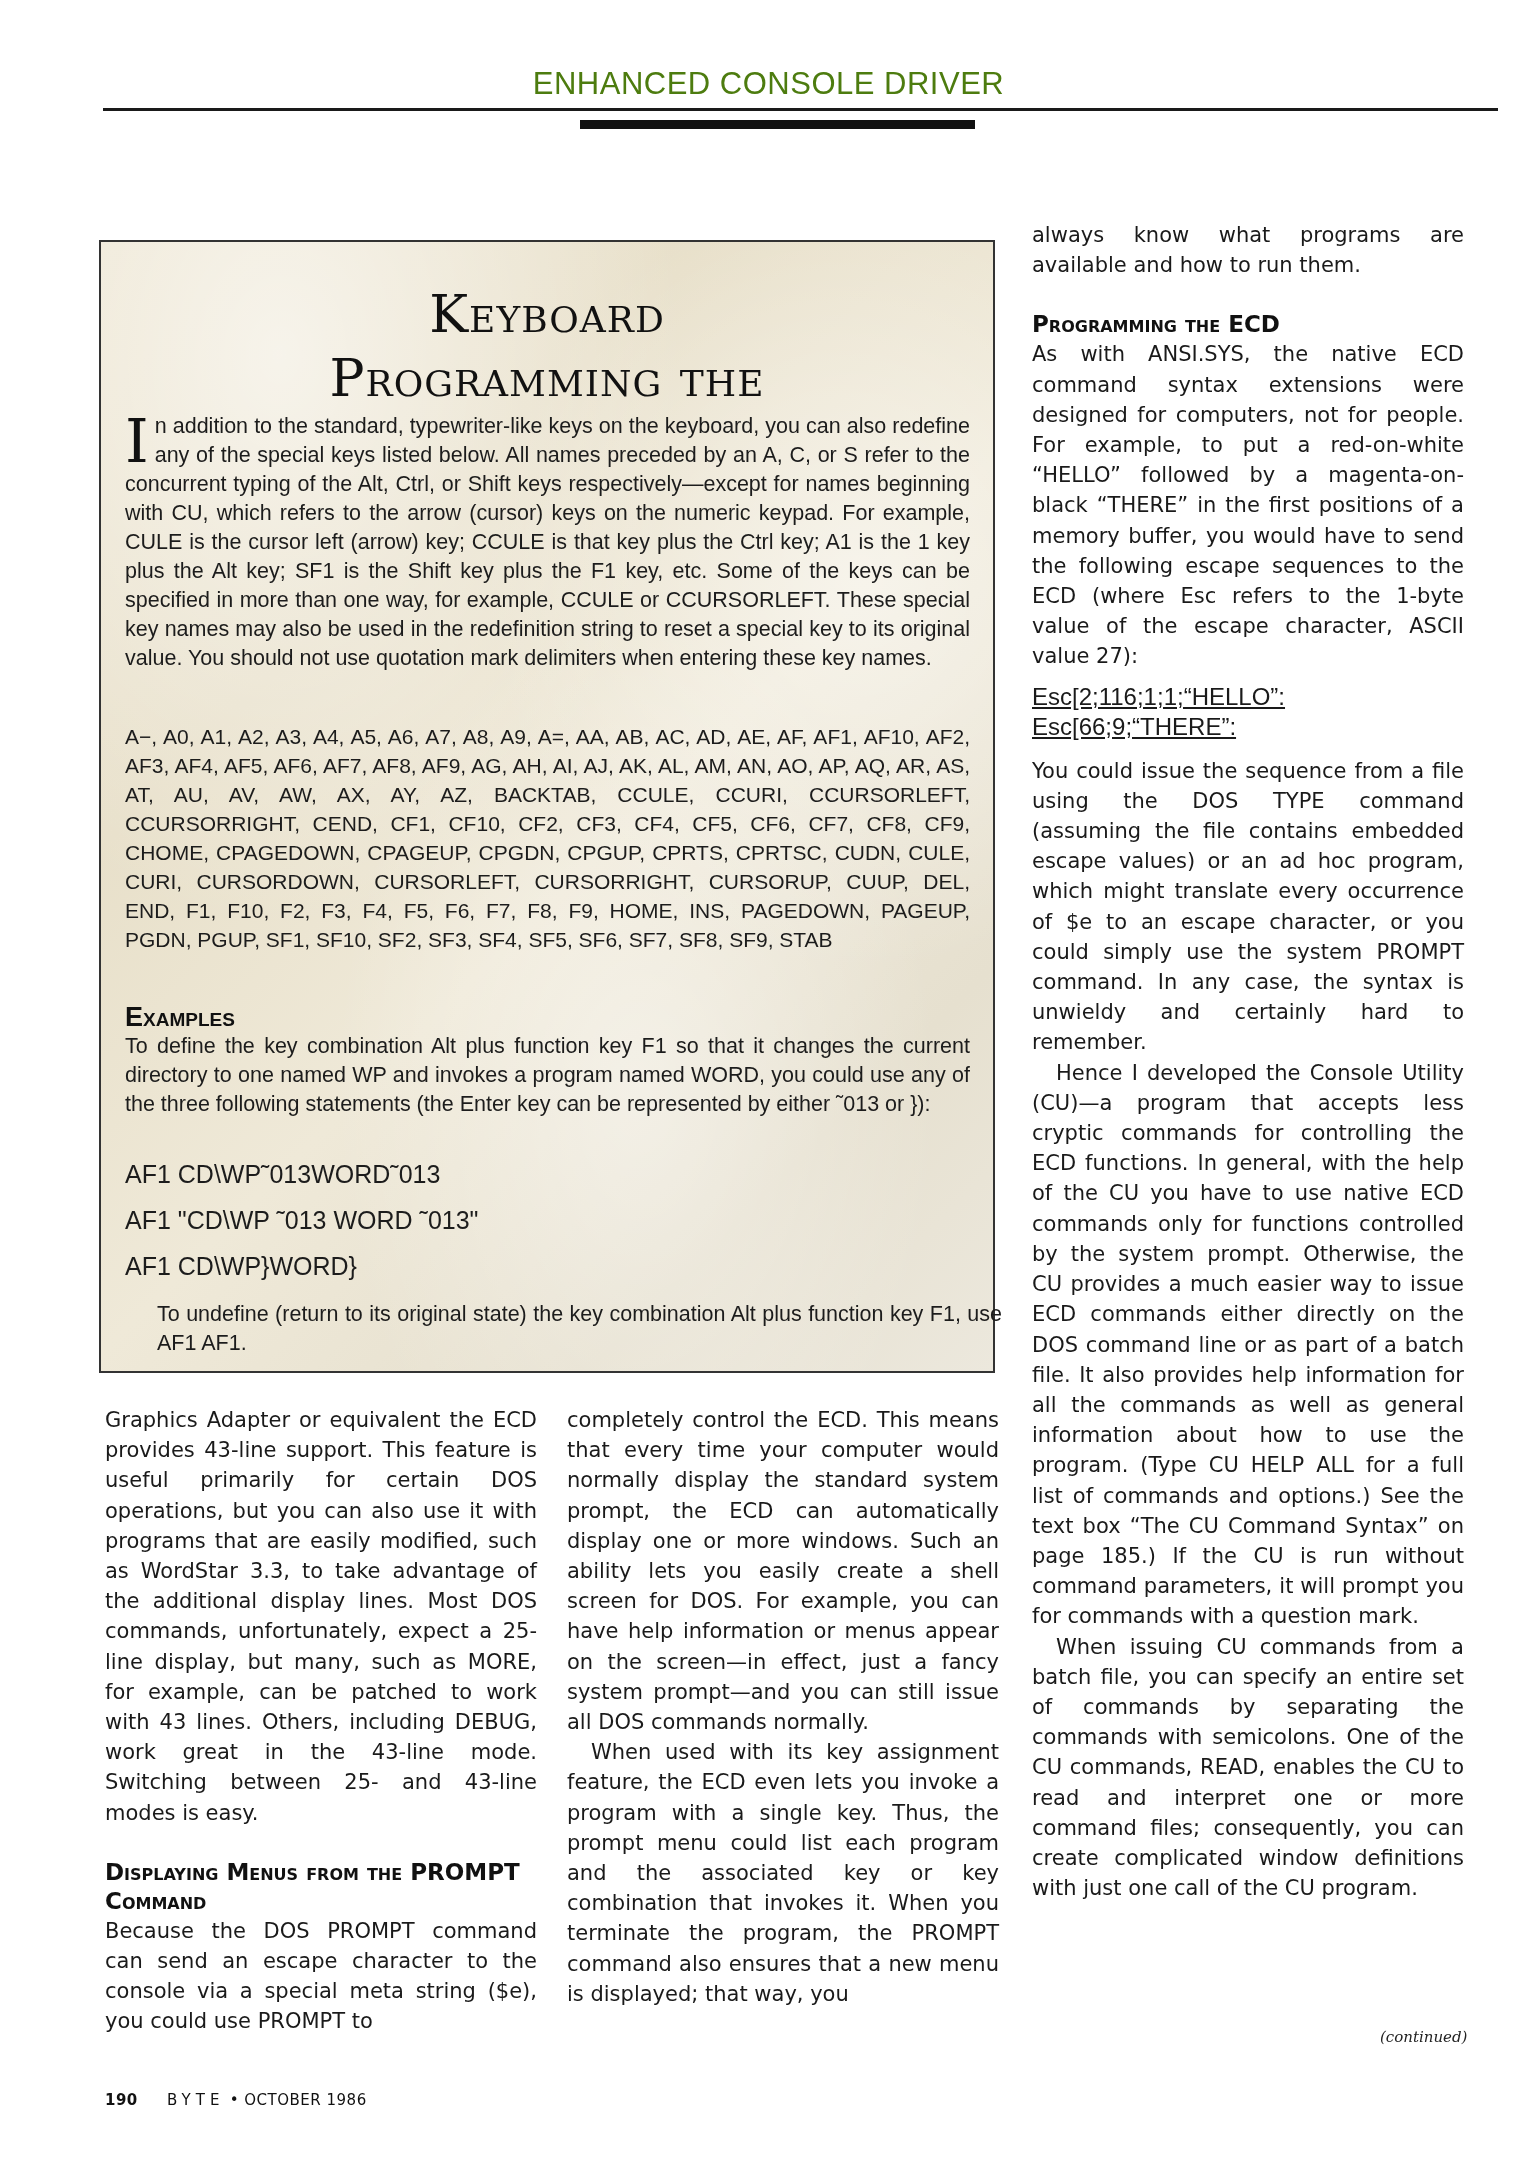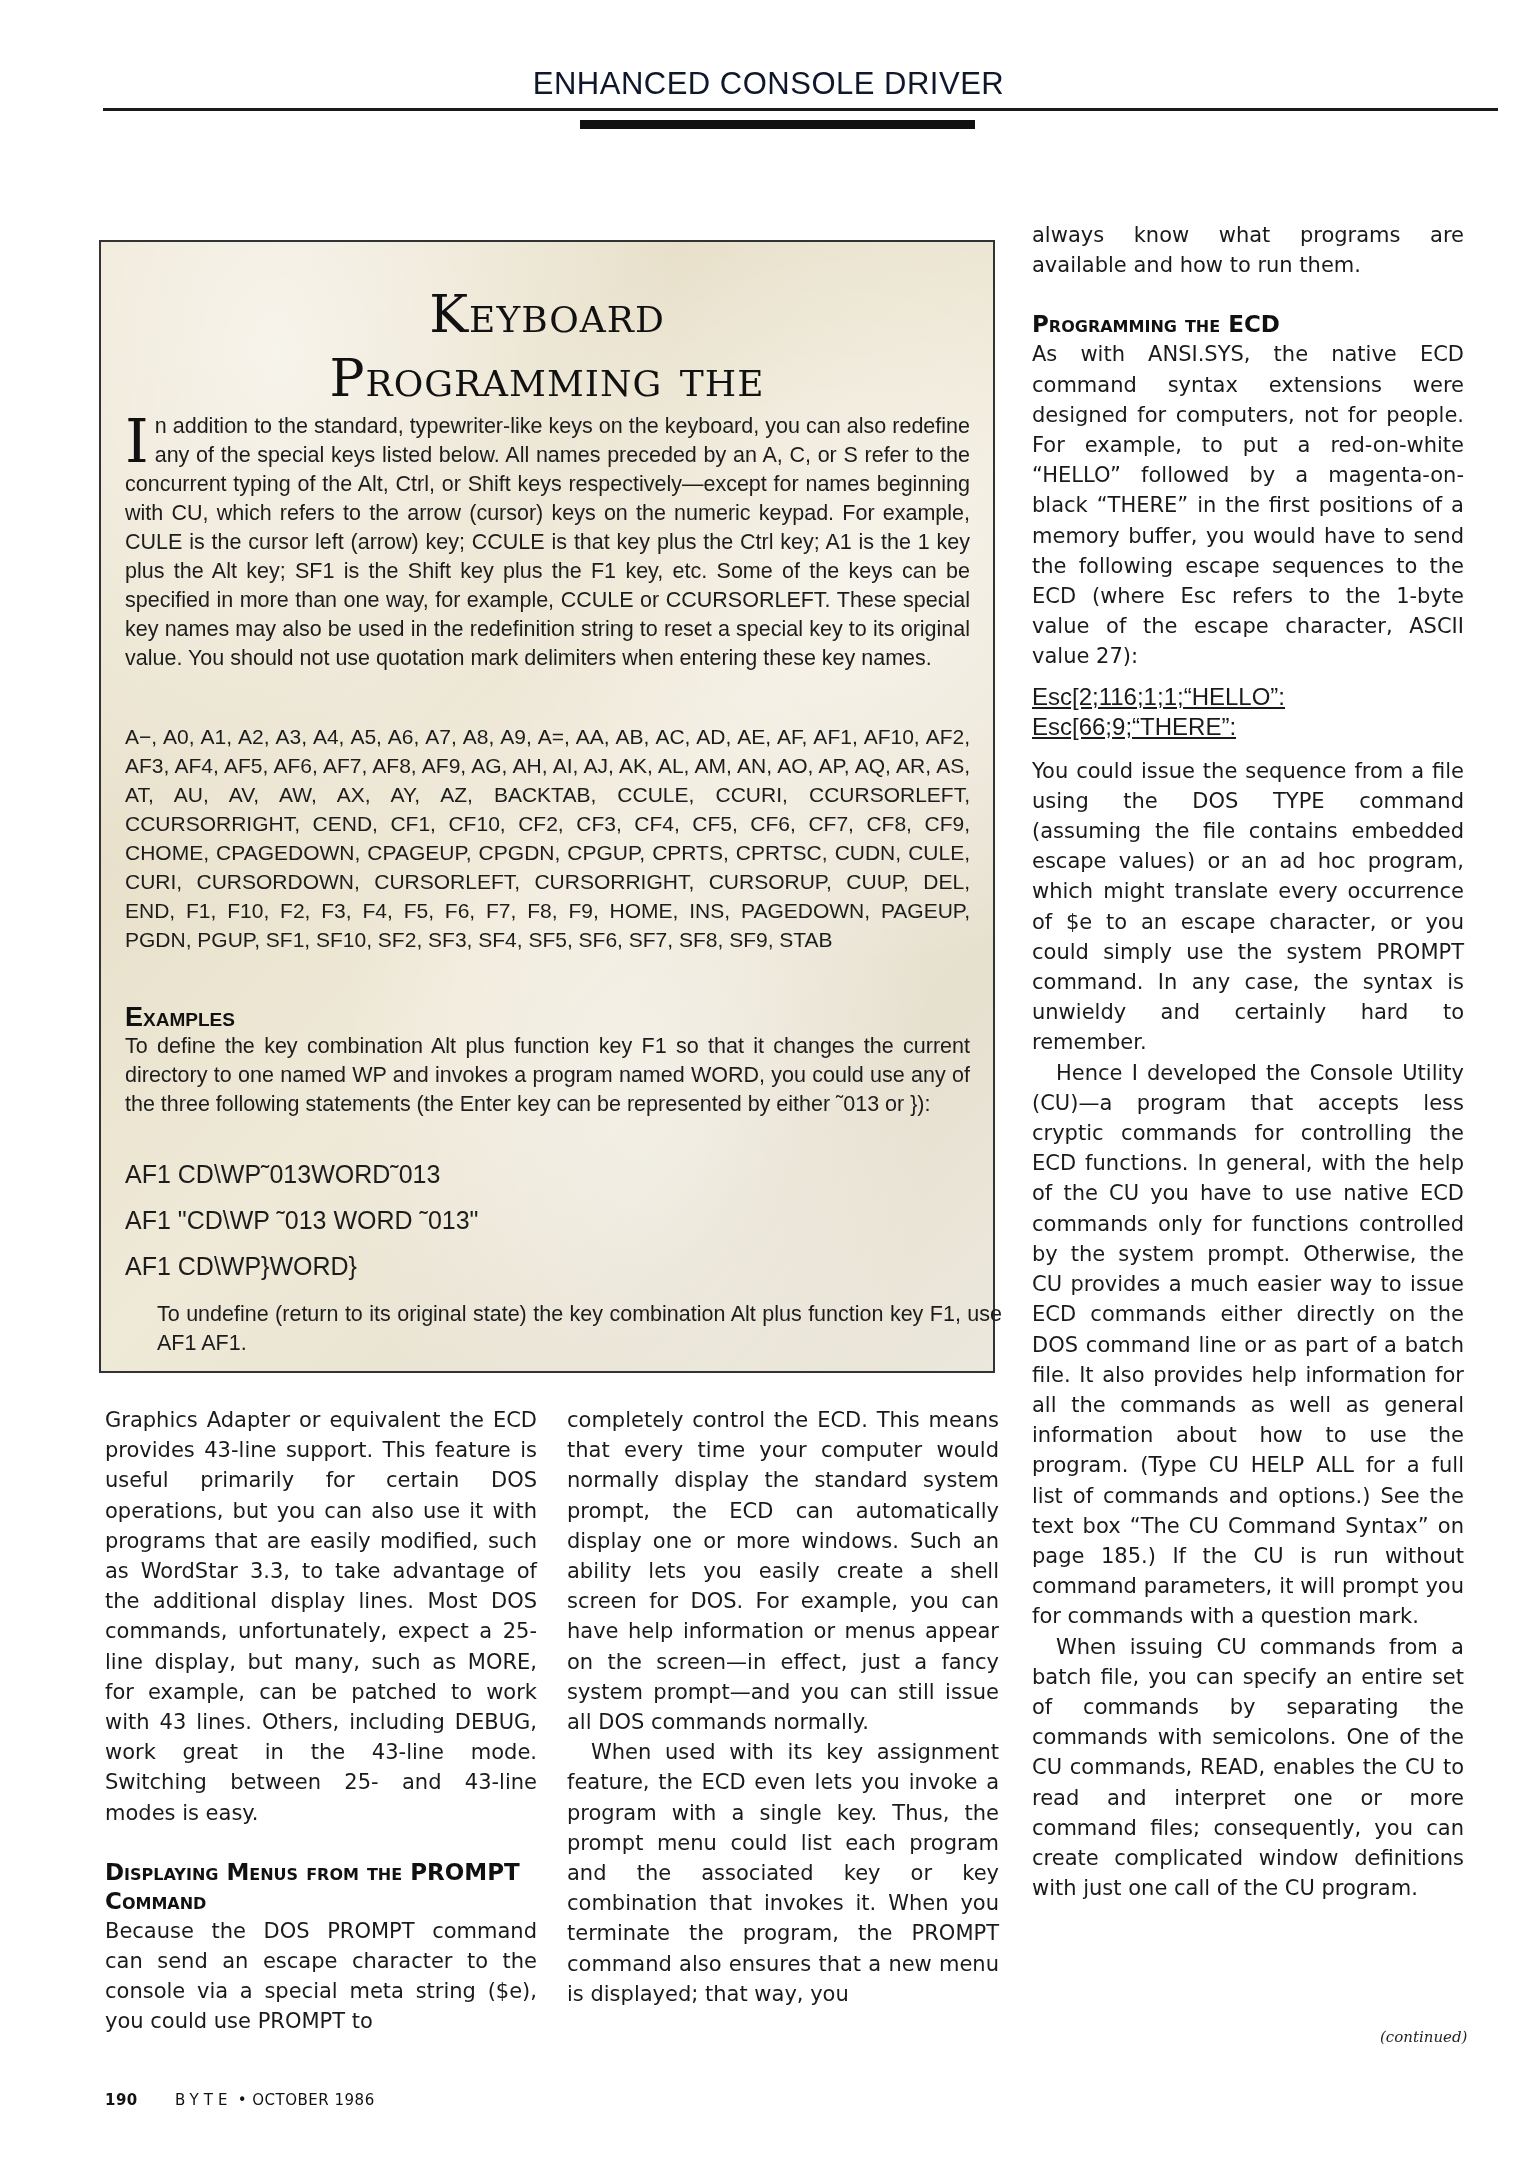--- a/index.html
+++ b/index.html
@@ -4,21 +4,21 @@
 <style>
   html, body { margin: 0; padding: 0; }
   body {
     width: 1537px; height: 2160px; position: relative; overflow: hidden;
     background: #ffffff; color: #1a1a1a;
     font-family: "DejaVu Sans", sans-serif;
   }
   .running-head {
     position: absolute; top: 66px; left: 0; width: 1537px; text-align: center;
     font-family: "Liberation Sans", sans-serif; font-size: 31px; letter-spacing: 0.5px;
-    color: #0f172a;
+    color: #4d7c0f;
   }
   .head-rule { position: absolute; top: 108px; left: 103px; width: 1395px; height: 3px; background: #1a1a1a; }
   .head-bar { position: absolute; top: 120px; left: 580px; width: 395px; height: 9px; background: #111; }
 
   
   .sidebar {
     position: absolute; left: 99px; top: 240px; width: 896px; height: 1133px;
     border: 2px solid #333; box-sizing: border-box;
     background:
       radial-gradient(ellipse at 20% 10%, rgba(255,255,255,0.6), rgba(255,255,255,0) 40%),
@@ -76,21 +76,21 @@
     font-family: "Liberation Sans", sans-serif; font-size: 24px; line-height: 30px; text-align: left; margin: 10px 0 14px 0; text-decoration: underline;
   }
   .continued {
     position: absolute; left: 1380px; top: 2028px;
     font-family: "DejaVu Serif", serif; font-style: italic; font-size: 15px; color: #222;
   }
   .folio {
     position: absolute; left: 105px; top: 2091px;
     font-family: "DejaVu Sans", sans-serif; font-size: 15px; color: #111; letter-spacing: 0.5px;
   }
-  .folio .pg { font-weight: bold; margin-right: 32px; }
+  .folio .pg { font-weight: bold; margin-right: 24px; }
   .folio .mag { letter-spacing: 5px; }
 </style>
 </head>
 <body>
 
 <div class="running-head">ENHANCED CONSOLE DRIVER</div>
 <div class="head-rule"></div>
 <div class="head-bar"></div>
 
 <div class="sidebar">

